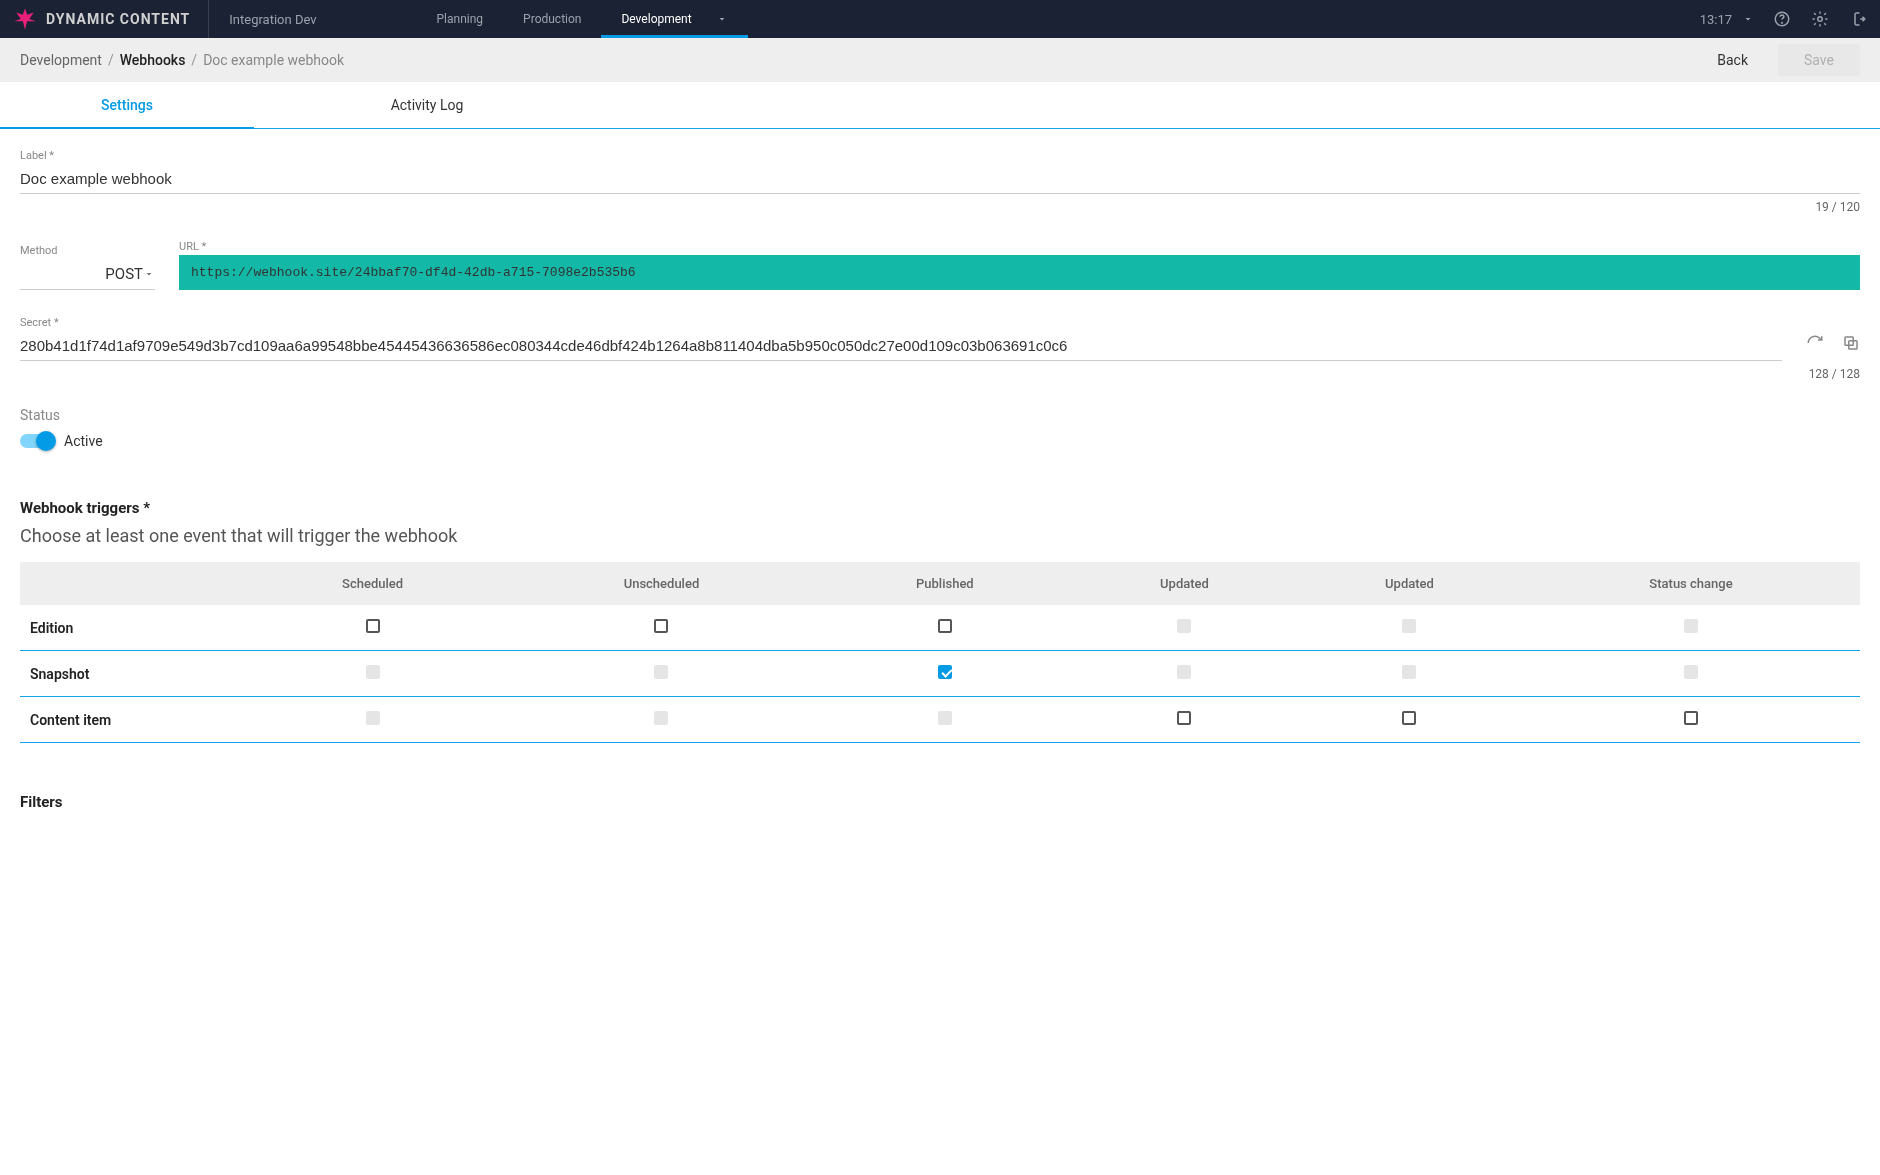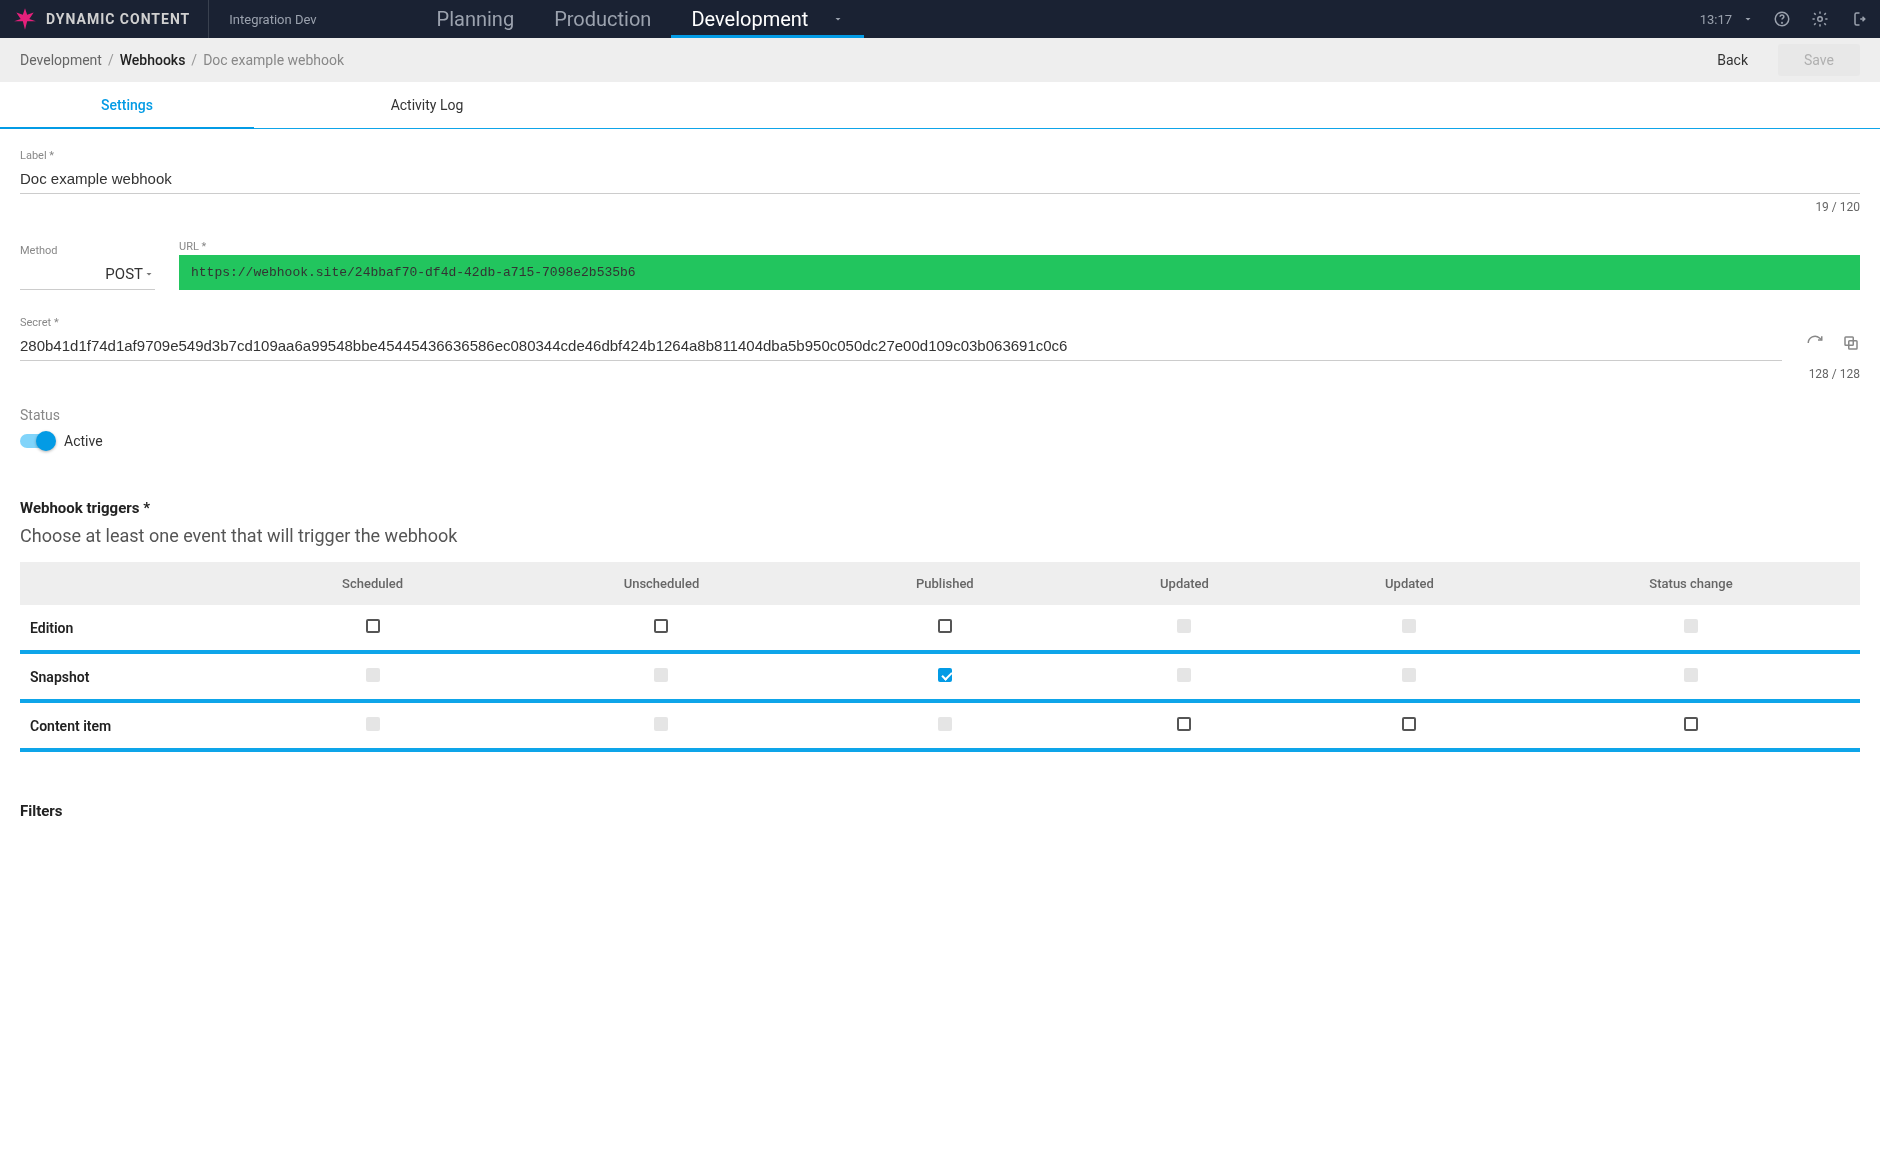--- a/index.html
+++ b/index.html
@@ -4,21 +4,21 @@
 <style>
 * { box-sizing: border-box; margin: 0; padding: 0; }
 body { font-family: -apple-system, BlinkMacSystemFont, "Segoe UI", Roboto, Helvetica, Arial, sans-serif; font-size: 14px; color: #333; background: #fff; }
 
 
 .topnav { height: 38px; background: #1a2233; display: flex; align-items: center; color: #ccc; padding: 0 12px; }
 .topnav .logo { display: flex; align-items: center; gap: 8px; height: 100%; padding-right: 18px; border-right: 1px solid #39414f; }
 .topnav .logo-text { color: #d0d0d0; font-weight: 700; letter-spacing: 1px; font-size: 14px; }
 .topnav .org { padding: 0 20px; color: #9ba2ae; font-size: 13px; }
 .topnav .tabs { display: flex; height: 100%; margin-left: 80px; }
-.topnav .tab { display: flex; align-items: center; padding: 16px 20px; color: #9ba2ae; font-size: 20px; cursor: pointer; position: relative; }
+.topnav .tab { display: flex; align-items: center; padding: 16px 20px; color: #9ba2ae; font-size: 12px; cursor: pointer; position: relative; }
 .topnav .tab.active { color: #fff; }
 .topnav .tab.active::after { content: ""; position: absolute; bottom: 0; left: 0; right: 0; height: 3px; background: #039be5; }
 .topnav .tab .chev { margin-left: 24px; }
 .topnav .right { margin-left: auto; display: flex; align-items: center; gap: 18px; color: #9ba2ae; height: 100%; justify-content: center; }
 .topnav .time { font-size: 13px; display: flex; align-items: center; gap: 10px; }
 .topnav .icon-btn { width: 20px; height: 20px; display: flex; align-items: center; justify-content: center; cursor: pointer; }
 
 
 .crumbbar { background: #eeeeee; height: 44px; display: flex; align-items: center; padding: 0 20px; }
 .crumbbar .crumbs { display: flex; align-items: center; gap: 6px; font-size: 14px; }
@@ -39,21 +39,21 @@
 
 .content { padding: 20px; }
 .field { margin-bottom: 26px; }
 .field-label { font-size: 11px; color: #888; margin-bottom: 2px; display: block; }
 .text-input { width: 100%; border: none; border-bottom: 1px solid #ccc; padding: 6px 0; font-size: 15px; color: #333; outline: none; background: transparent; }
 .counter { text-align: right; font-size: 12px; color: #666; margin-top: 6px; }
 .row { display: flex; gap: 24px; align-items: flex-end; }
 .method-col { width: 135px; }
 .url-col { flex: 1; }
 .select-input { width: 100%; border: none; border-bottom: 1px solid #ccc; padding: 6px 0; font-size: 15px; display: flex; justify-content: flex-end; align-items: center; cursor: pointer; }
-.url-input { width: 100%; background: #22c55e; border: none; padding: 10px 12px; font-family: "Courier New", monospace; font-size: 13px; color: #333; outline: none; }
+.url-input { width: 100%; background: #14b8a6; border: none; padding: 10px 12px; font-family: "Courier New", monospace; font-size: 13px; color: #333; outline: none; }
 
 .secret-row { display: flex; align-items: center; gap: 24px; }
 .secret-input { flex: 1; }
 .secret-icons { display: flex; gap: 18px; padding-bottom: 6px; }
 .secret-icons .ibtn { width: 18px; height: 18px; cursor: pointer; display: flex; align-items: center; justify-content: center; }
 
 .status-section { margin-top: 20px; margin-bottom: 50px; }
 .status-label { font-size: 14px; color: #888; margin-bottom: 10px; }
 .toggle-row { display: flex; align-items: center; gap: 10px; }
 .toggle { width: 34px; height: 14px; background: #81d4fa; border-radius: 10px; position: relative; cursor: pointer; }
@@ -61,21 +61,21 @@
 .toggle-text { font-size: 14px; color: #333; }
 
 .section-title { font-size: 15px; font-weight: 700; color: #222; margin-bottom: 8px; }
 .section-desc { font-size: 18px; color: #555; margin-bottom: 16px; }
 
 
 .trigger-table { width: 100%; border-collapse: collapse; }
 .trigger-table thead tr { background: #eeeeee; }
 .trigger-table th { padding: 14px 10px; font-size: 13px; font-weight: 500; color: #666; text-align: center; }
 .trigger-table th:first-child { text-align: left; width: 220px; }
-.trigger-table td { padding: 14px 10px; text-align: center; border-bottom: 4px solid #0ea5e9; }
+.trigger-table td { padding: 14px 10px; text-align: center; border-bottom: 1px solid #0ea5e9; }
 .trigger-table td:first-child { text-align: left; font-weight: 600; font-size: 14px; color: #222; }
 .checkbox { width: 14px; height: 14px; border: 2px solid #555; border-radius: 2px; display: inline-block; cursor: pointer; }
 .checkbox.checked { background: #039be5; border-color: #039be5; position: relative; }
 .checkbox.checked::after { content: ""; position: absolute; left: 4px; top: 0px; width: 4px; height: 8px; border: solid #fff; border-width: 0 2px 2px 0; transform: rotate(45deg); }
 .checkbox.disabled { border: none; background: #e5e5e5; cursor: default; }
 
 .filters-title { margin-top: 50px; }
 
 svg { display: block; }
 </style>

